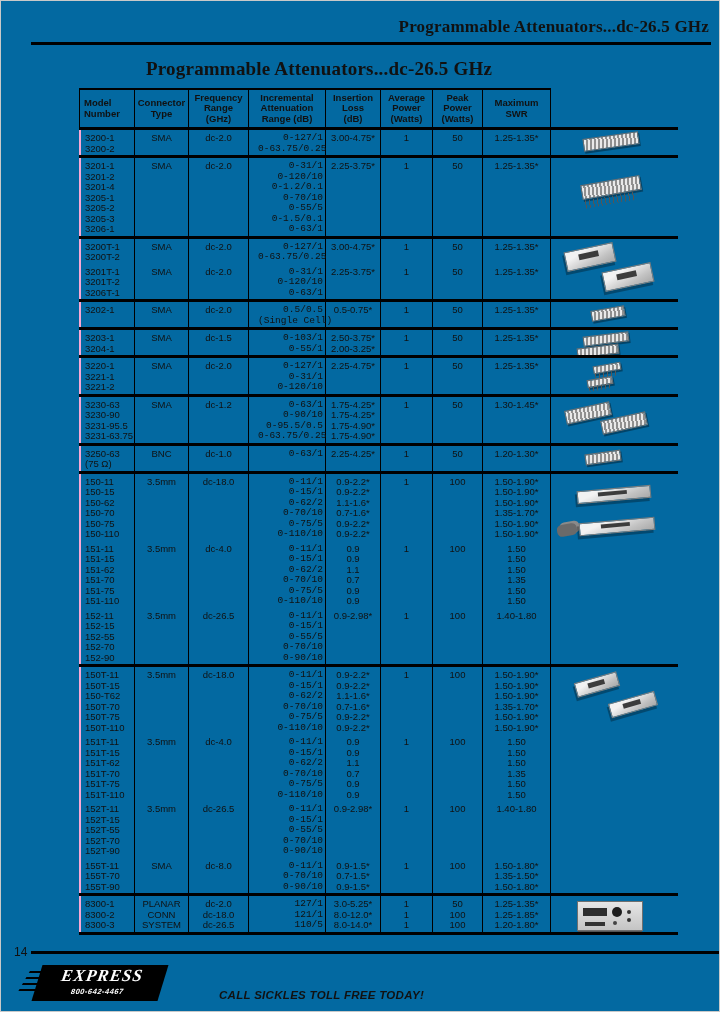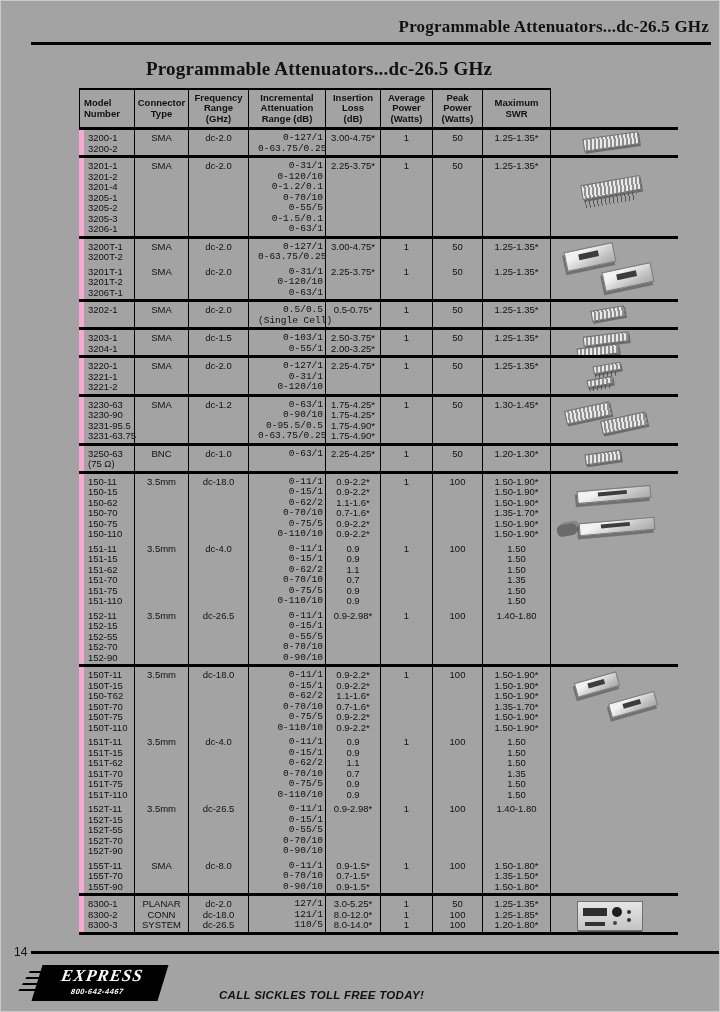--- a/index.html
+++ b/index.html
@@ -1,38 +1,38 @@
 <!DOCTYPE html>
 <html><head>
 <meta charset="utf-8">
 <style>
   html,body{margin:0;padding:0;}
   body{width:720px;height:1012px;background:#fff;font-family:"Liberation Sans",sans-serif;color:#111;}
-  #page{position:relative;width:718px;height:1010px;border:1px solid #c9c9c9;background:#a3a3a3;overflow:hidden;}
+  #page{position:relative;width:718px;height:1010px;border:1px solid #c9c9c9;background:#0369a1;overflow:hidden;}
 
   
   .masthead{font-family:"Liberation Serif",serif;font-weight:bold;font-size:17px;text-align:right;padding:16px 10px 0 0;letter-spacing:0.2px;}
   .masthead-rule{height:3px;background:#000;margin:5px 8px 0 30px;}
 
   
   .doc-title{font-family:"Liberation Serif",serif;font-weight:bold;font-size:19px;margin:13px 0 8px 145px;letter-spacing:0.2px;}
 
   
   .attn-table{margin-left:78px;width:599px;}
   .thead{display:flex;border-bottom:3px solid #000;}
   .thead-grid{display:grid;grid-template-columns:56px 54px 60px 77px 55px 52px 50px 68px;border-top:2px solid #000;min-height:37px;}
   .hcell{border-right:1px solid #000;font-weight:bold;font-size:9.5px;line-height:10.5px;text-align:center;display:flex;flex-direction:column;justify-content:center;padding:2px 1px;box-sizing:border-box;}
   .hcell.first{border-left:1px solid #000;text-align:left;padding-left:4px;}
   .photo-spacer{width:127px;}
 
   .tgroup{display:flex;border-bottom:3px solid #000;}
   .group-left{width:472px;}
   .tblock{display:grid;grid-template-columns:56px 54px 60px 77px 55px 52px 50px 68px;}
   .cell{border-right:1px solid #000;padding:3px 2px 1px;font-size:9.5px;line-height:10.5px;text-align:center;box-sizing:border-box;}
-  .c-model{border-left:5px solid #f9a8d4;text-align:left;padding-left:4px;}
+  .c-model{border-left:2px solid #f9a8d4;text-align:left;padding-left:4px;}
   .c-atten{text-align:right;padding-left:9px;font-family:Liberation Mono, monospace;}
   .ln{white-space:nowrap;}
 
   .group-photo{width:127px;position:relative;overflow:hidden;}
   .module{position:absolute;box-sizing:border-box;}
   .ribbed{background:repeating-linear-gradient(93deg,#e9e9e9 0 2px,#8f8f8f 2px 4px);border:1px solid #707070;box-shadow:1px 2px 0 rgba(0,0,0,.35);}
   .pins{background:repeating-linear-gradient(90deg,#555 0 1px,transparent 1px 4px);}
   .box{background:linear-gradient(160deg,#f2f2f2 25%,#c2c2c2 70%,#a9a9a9);border:1px solid #7d7d7d;box-shadow:-2px 3px 0 rgba(0,0,0,.3);}
   .box::before{content:'';position:absolute;left:28%;top:22%;width:40%;height:36%;background:#3c3c3c;}
   .cable{background:#6a6a6a;border-radius:5px;box-shadow:3px -2px 0 #8a8a8a;}

